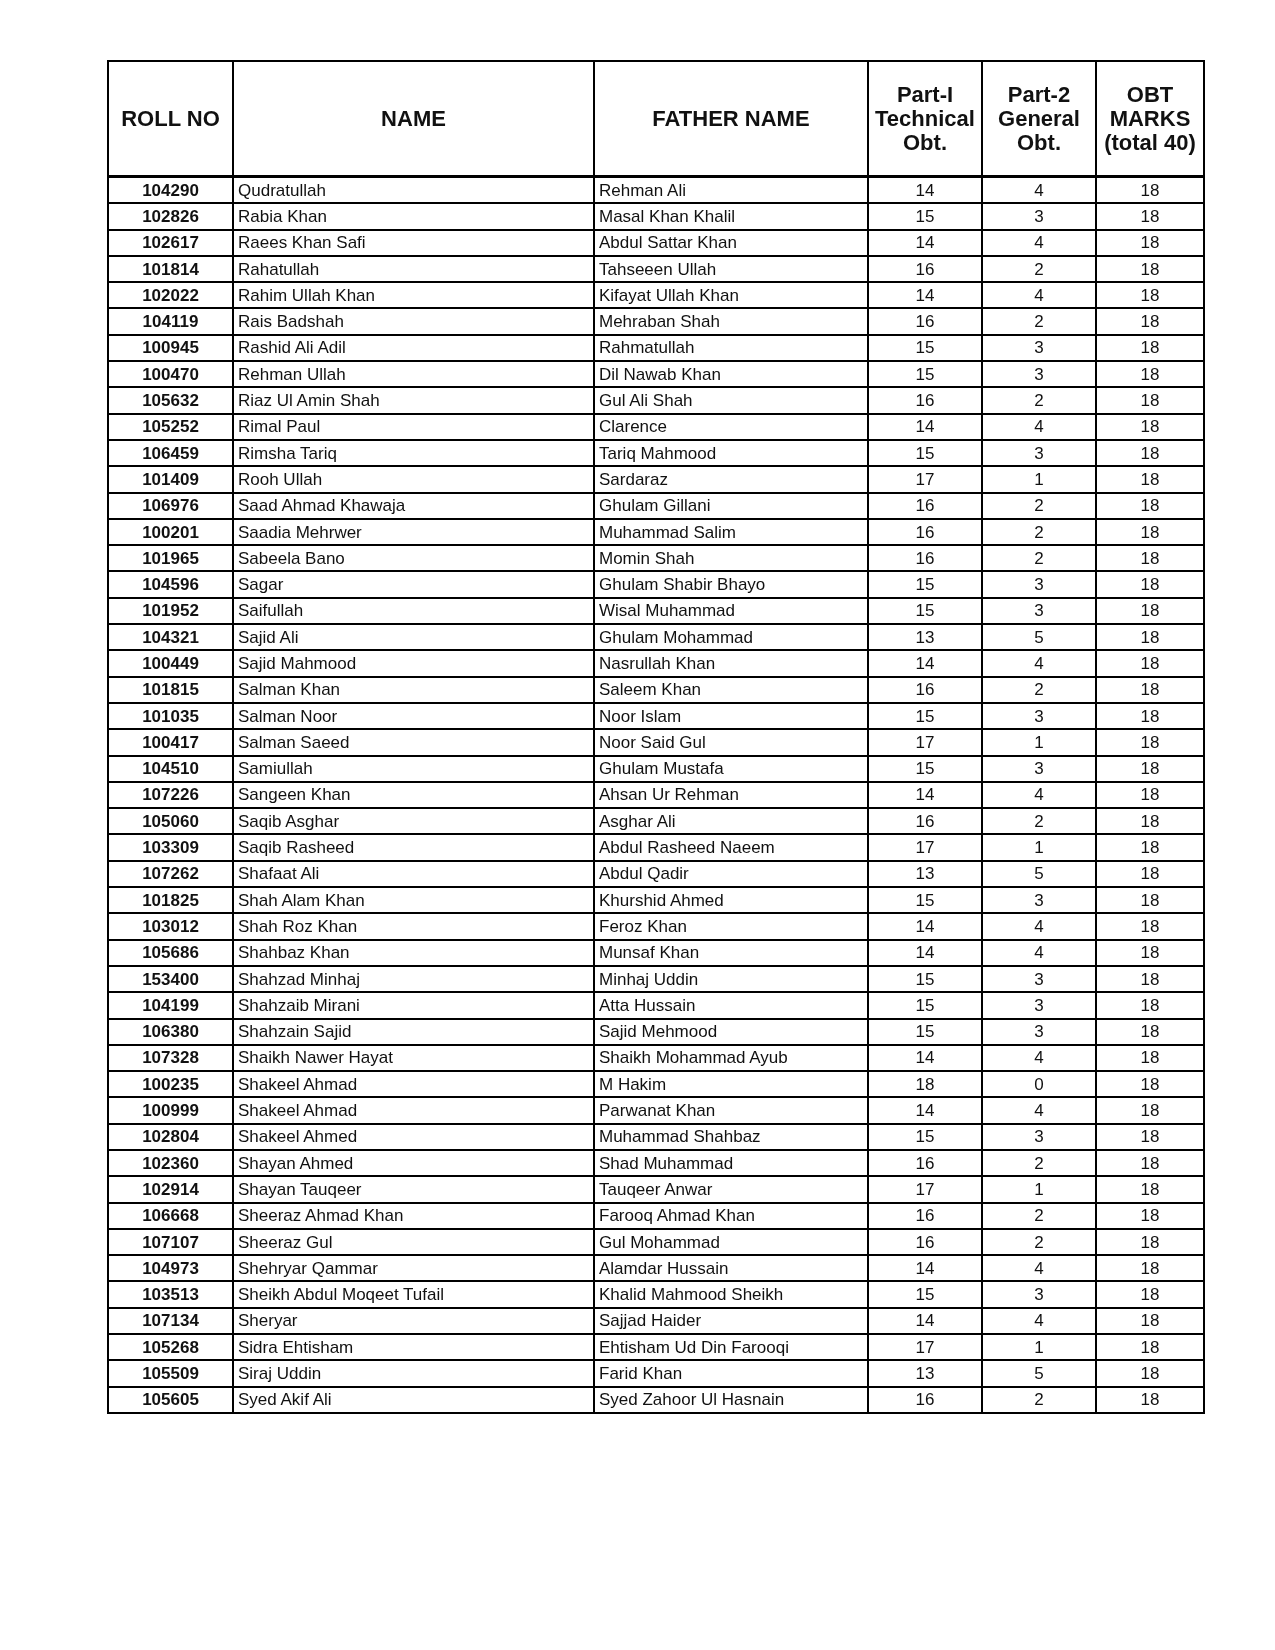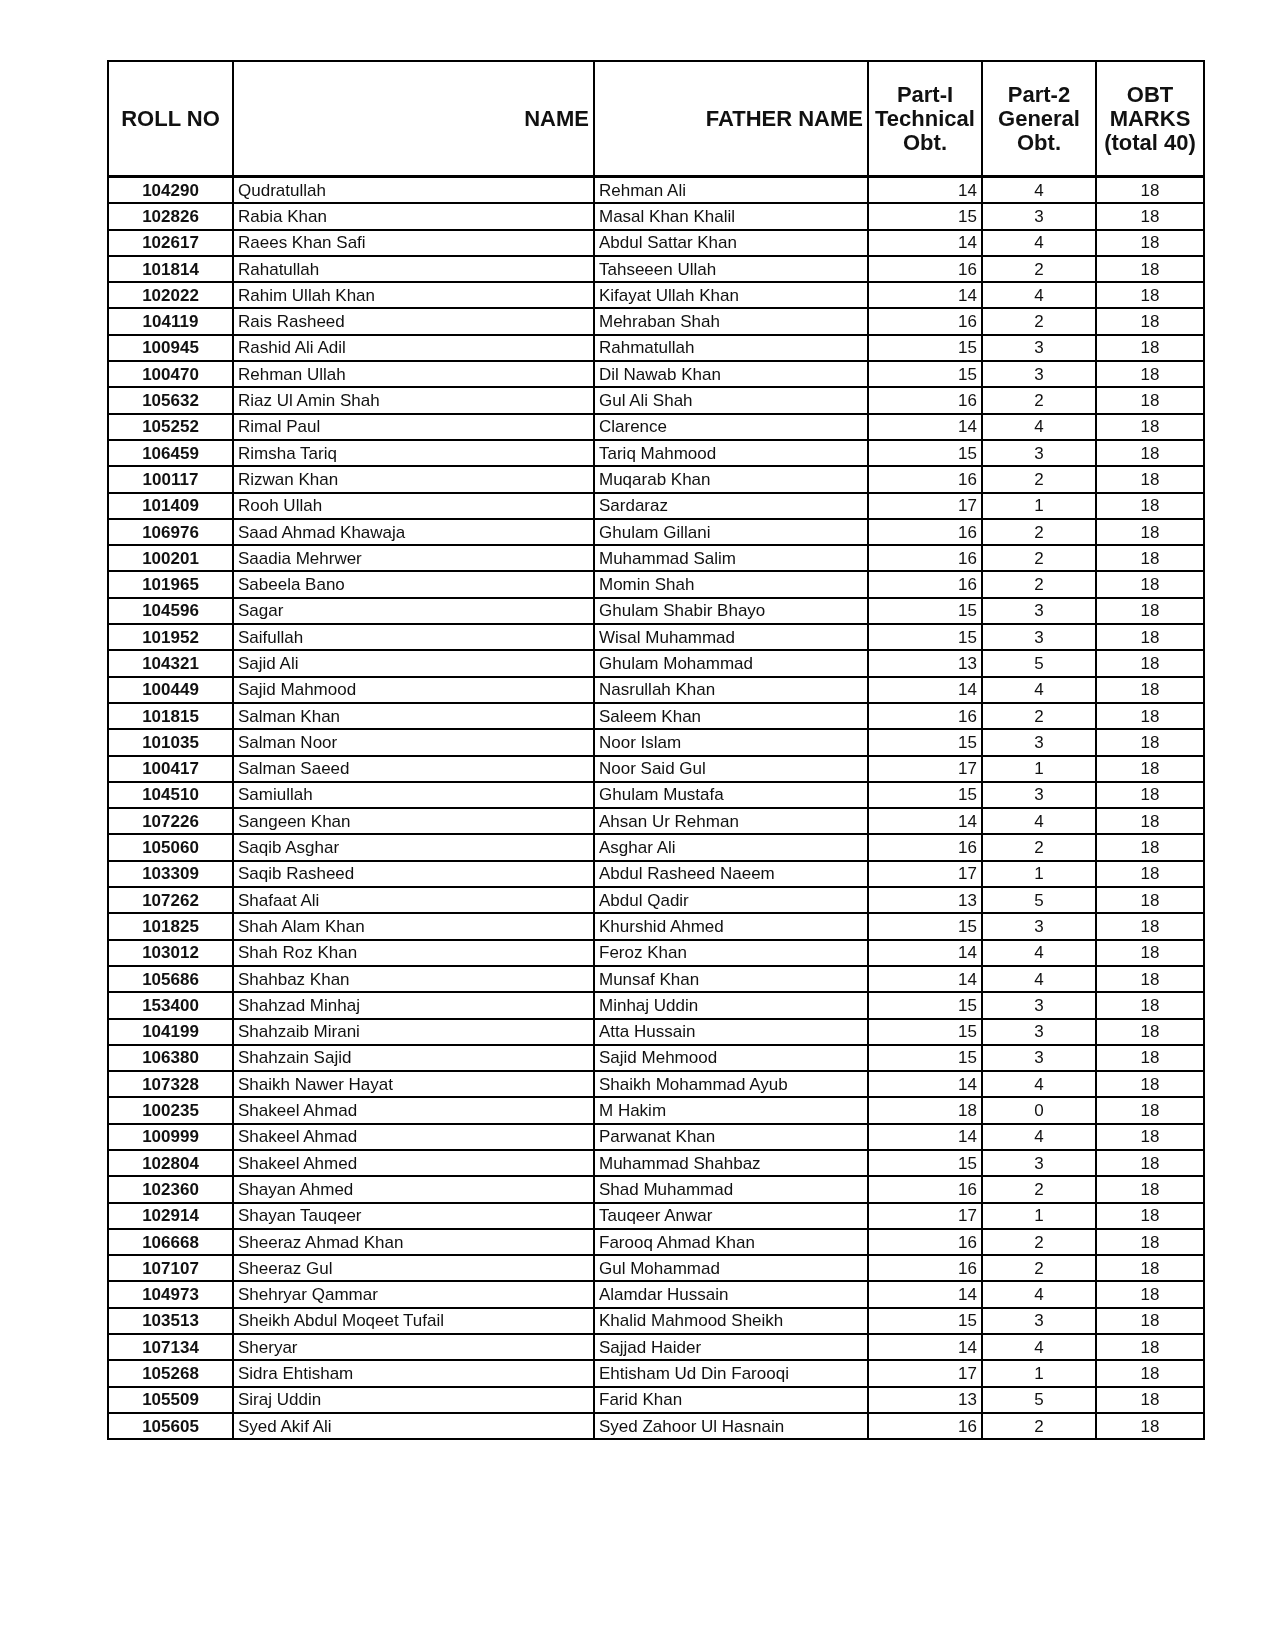--- a/index.html
+++ b/index.html
@@ -21,28 +21,28 @@
     white-space: nowrap;
     overflow: hidden;
   }
   .sheet thead th {
     height: 113px;
     font-weight: bold;
     font-size: 22px;
     line-height: 24px;
     text-align: center;
   }
-  .sheet thead th.left { text-align: right; }
+  .sheet thead th.left { text-align: center; }
   .sheet thead tr { border-bottom: 3px solid #000; }
   .sheet tbody td { height: 24.3px; }
   .sheet tbody tr { border-bottom: 2px solid #1d4ed8; }
   .c-roll { width: 115px; text-align: center; font-weight: bold; }
   .c-name { width: 351px; text-align: left; }
   .c-father { width: 264px; text-align: left; }
-  .c-p1 { width: 104px; text-align: right; }
+  .c-p1 { width: 104px; text-align: center; }
   .c-p2 { width: 104px; text-align: center; }
   .c-obt { width: 98px; text-align: center; }
   .footer {
     position: absolute; top: 1690px; font-size: 18px; line-height: 22px;
   }
   .f-left { left: 108px; }
   .f-center { left: 532px; }
   .f-right { left: 1073px; }
 </style>
 </head>
@@ -107,21 +107,21 @@
       <tr>
         <td class="c-roll">102022</td>
         <td class="c-name">Rahim Ullah Khan</td>
         <td class="c-father">Kifayat Ullah Khan</td>
         <td class="c-p1">14</td>
         <td class="c-p2">4</td>
         <td class="c-obt">18</td>
       </tr>
       <tr>
         <td class="c-roll">104119</td>
-        <td class="c-name">Rais Rasheed</td>
+        <td class="c-name">Rais Badshah</td>
         <td class="c-father">Mehraban Shah</td>
         <td class="c-p1">16</td>
         <td class="c-p2">2</td>
         <td class="c-obt">18</td>
       </tr>
       <tr>
         <td class="c-roll">100945</td>
         <td class="c-name">Rashid Ali Adil</td>
         <td class="c-father">Rahmatullah</td>
         <td class="c-p1">15</td>
@@ -151,28 +151,20 @@
         <td class="c-p1">14</td>
         <td class="c-p2">4</td>
         <td class="c-obt">18</td>
       </tr>
       <tr>
         <td class="c-roll">106459</td>
         <td class="c-name">Rimsha Tariq</td>
         <td class="c-father">Tariq Mahmood</td>
         <td class="c-p1">15</td>
         <td class="c-p2">3</td>
-        <td class="c-obt">18</td>
-      </tr>
-      <tr>
-        <td class="c-roll">100117</td>
-        <td class="c-name">Rizwan Khan</td>
-        <td class="c-father">Muqarab Khan</td>
-        <td class="c-p1">16</td>
-        <td class="c-p2">2</td>
         <td class="c-obt">18</td>
       </tr>
       <tr>
         <td class="c-roll">101409</td>
         <td class="c-name">Rooh Ullah</td>
         <td class="c-father">Sardaraz</td>
         <td class="c-p1">17</td>
         <td class="c-p2">1</td>
         <td class="c-obt">18</td>
       </tr>

